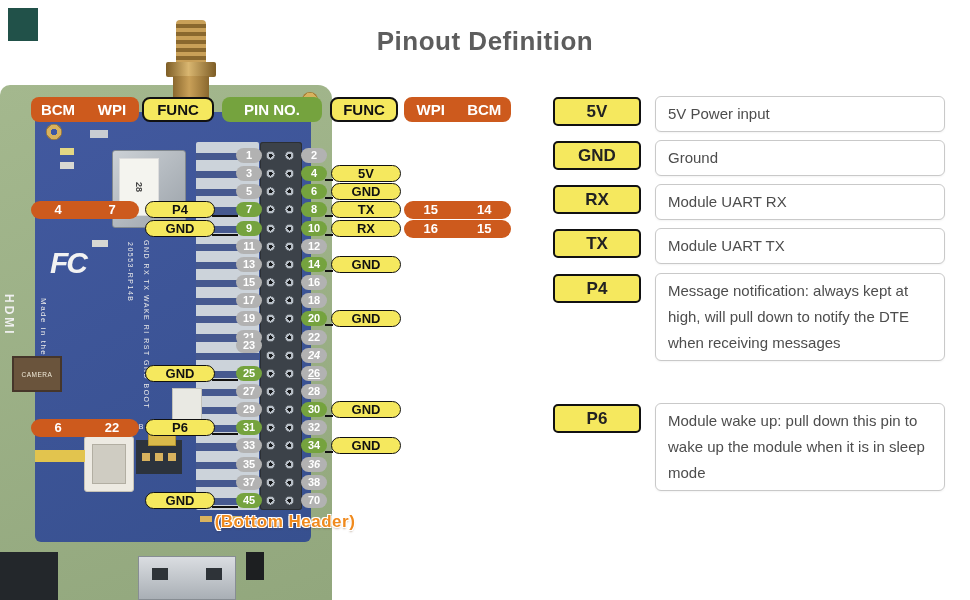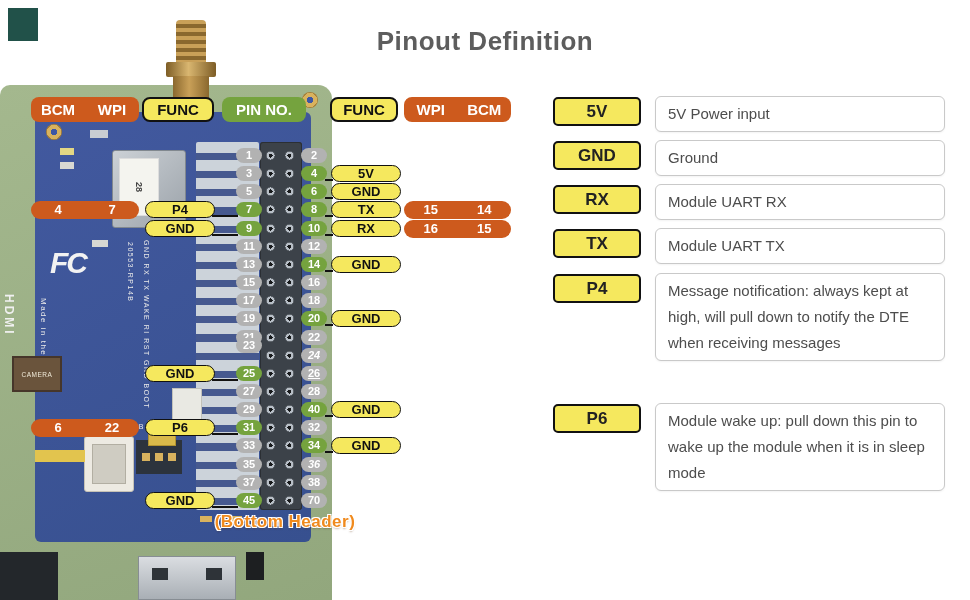--- a/index.html
+++ b/index.html
@@ -141,21 +141,21 @@
   <div class="chip-sm"></div>
   <div class="pin-strip"></div>
 
   <div class="title">Pinout Definition</div>
 
   <div class="hdr hdr-orange" style="left:31px;width:108px;">
     <span>BCM</span>
     <span>WPI</span>
   </div>
   <div class="hdr hdr-yellow" style="left:142px;width:72px;">FUNC</div>
-  <div class="hdr hdr-green" style="left:222px;width:84px;">PIN NO.</div>
+  <div class="hdr hdr-green" style="left:222px;width:100px;">PIN NO.</div>
   <div class="hdr hdr-yellow" style="left:330px;width:68px;">FUNC</div>
   <div class="hdr hdr-orange" style="left:404px;width:107px;">
     <span>WPI</span>
     <span>BCM</span>
   </div>
 
   <div>
       <div class="pin-num pin-gray" style="left: 236px; top: 148px;">1</div>
       <div class="pin-num pin-gray" style="left: 301px; top: 148px;">2</div>
       <div class="hole" style="left: 266px; top: 151px;"></div>
@@ -206,21 +206,21 @@
       <div class="hole" style="left: 285px; top: 350.65px;"></div>
       <div class="pin-num pin-green" style="left: 236px; top: 365.8px;">25</div>
       <div class="pin-num pin-gray" style="left: 301px; top: 365.8px; text-decoration: underline;">26</div>
       <div class="hole" style="left: 266px; top: 368.8px;"></div>
       <div class="hole" style="left: 285px; top: 368.8px;"></div>
       <div class="pin-num pin-gray" style="left: 236px; top: 383.95px;">27</div>
       <div class="pin-num pin-gray" style="left: 301px; top: 383.95px;">28</div>
       <div class="hole" style="left: 266px; top: 386.95px;"></div>
       <div class="hole" style="left: 285px; top: 386.95px;"></div>
       <div class="pin-num pin-gray" style="left: 236px; top: 402.1px;">29</div>
-      <div class="pin-num pin-green" style="left: 301px; top: 402.1px;">40</div>
+      <div class="pin-num pin-green" style="left: 301px; top: 402.1px;">30</div>
       <div class="hole" style="left: 266px; top: 405.1px;"></div>
       <div class="hole" style="left: 285px; top: 405.1px;"></div>
       <div class="pin-num pin-green" style="left: 236px; top: 420.25px;">31</div>
       <div class="pin-num pin-gray" style="left: 301px; top: 420.25px;">32</div>
       <div class="hole" style="left: 266px; top: 423.25px;"></div>
       <div class="hole" style="left: 285px; top: 423.25px;"></div>
       <div class="pin-num pin-gray" style="left: 236px; top: 438.4px;">33</div>
       <div class="pin-num pin-green" style="left: 301px; top: 438.4px;">34</div>
       <div class="hole" style="left: 266px; top: 441.4px;"></div>
       <div class="hole" style="left: 285px; top: 441.4px;"></div>

